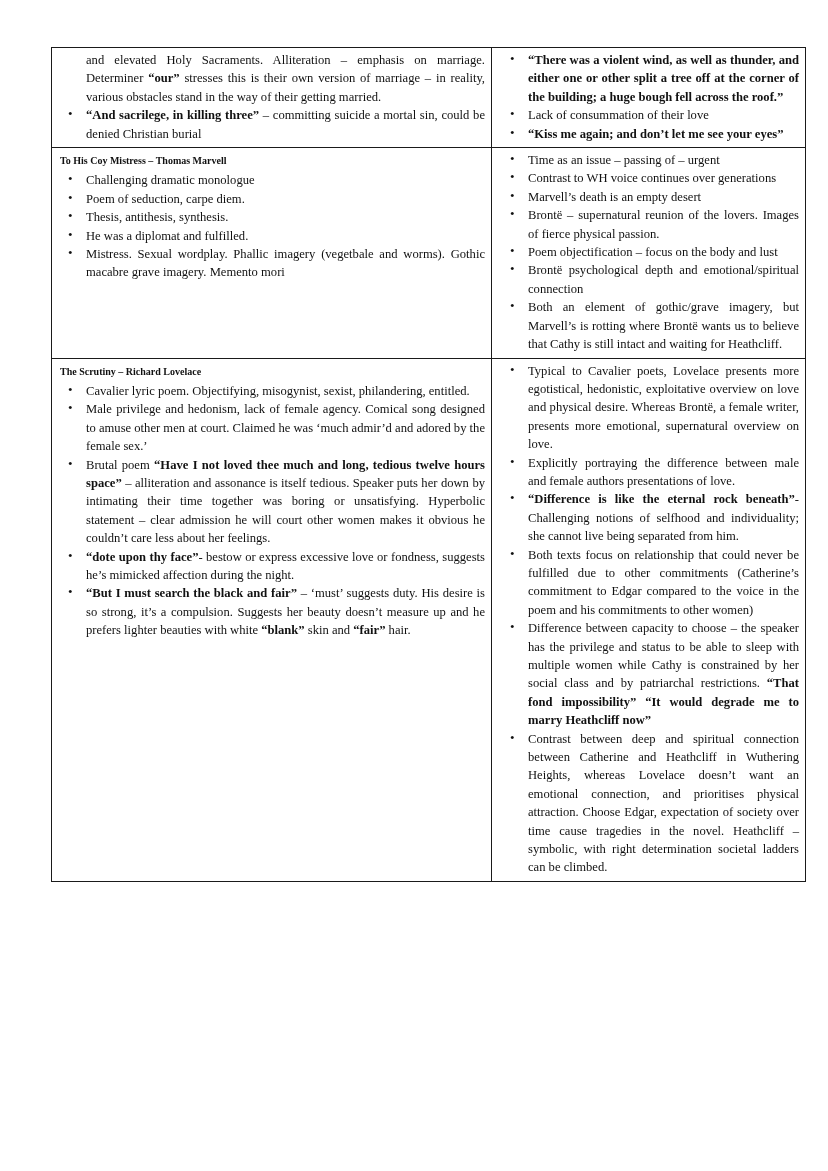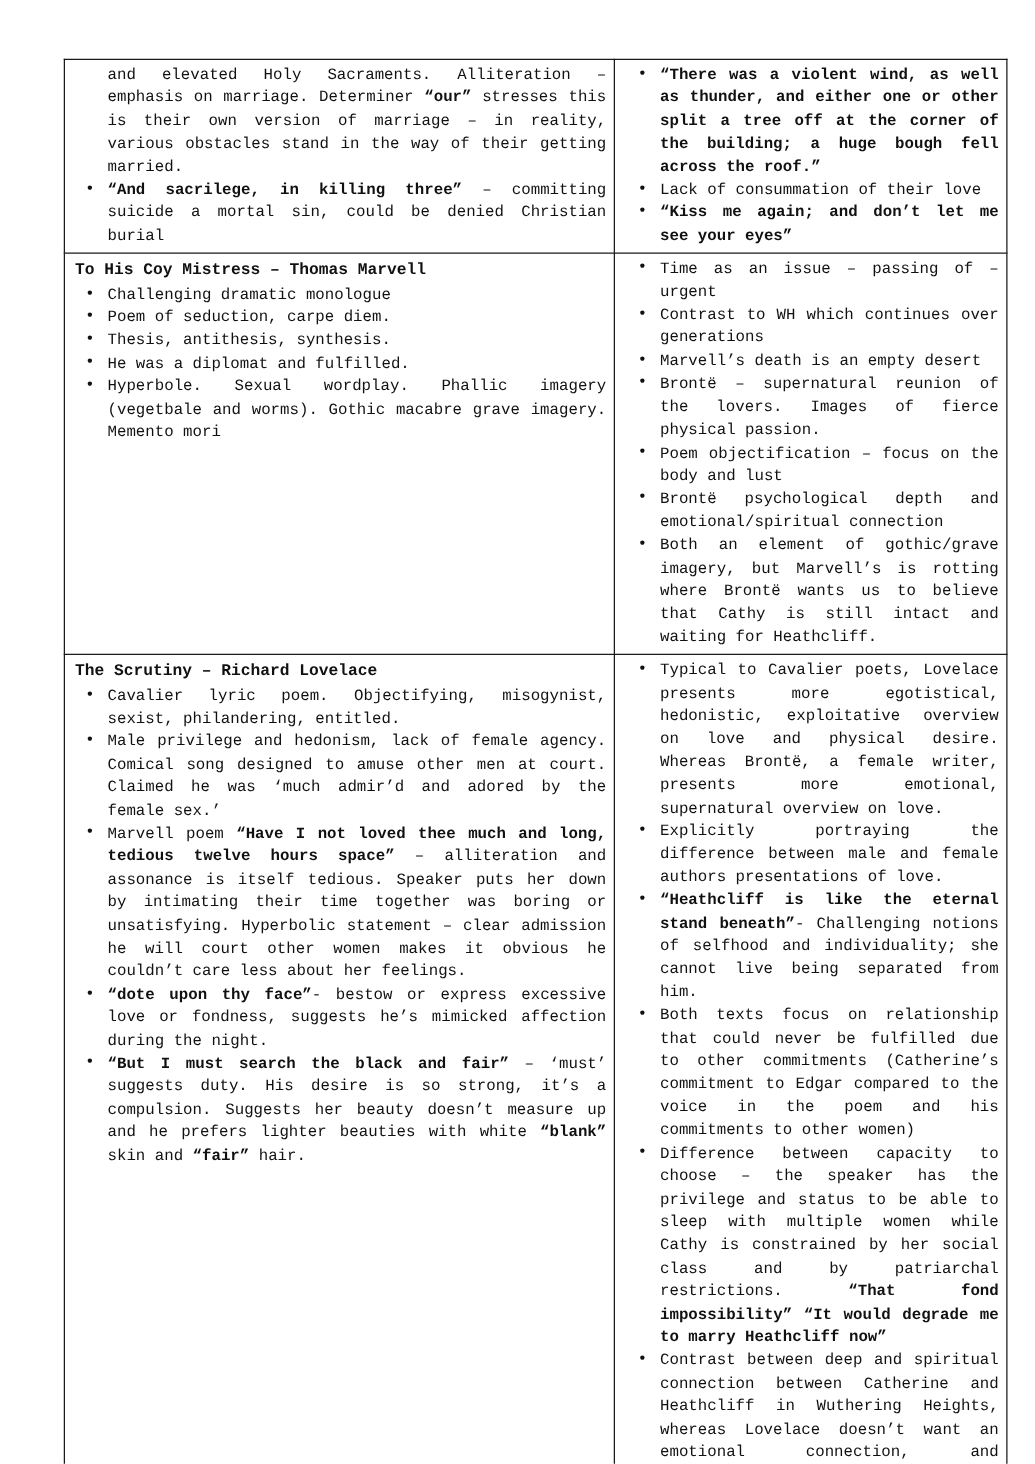--- a/index.html
+++ b/index.html
@@ -30,30 +30,30 @@
   }
   .doc-table td {
     border: 1.4px solid #1a1a1a;
     vertical-align: top;
     padding: 3px 6px 4px 6px;
   }
   .col-left  { width: 427px; }
   .col-right { width: 301px; }
 
   .cell-inner {
-    font-family: Liberation Mono, monospace;
+    font-family: Liberation Serif, serif;
     font-size: 12.6px;
     line-height: 18.4px;
     color: #111111;
   }
   .heading {
     font-weight: bold;
     margin: 1px 0 1px 0;
     padding-left: 2px;
-    font-size: 13px;
+    font-size: 10px;
     line-height: 18.4px;
   }
   ul.bullets {
     margin: 0;
     padding: 0;
     list-style: none;
   }
   ul.bullets > li {
     position: relative;
     padding-left: 28px;
@@ -106,57 +106,57 @@
         </tr>
         <tr>
           <td class="col-left">
             <div class="cell-inner">
               <div class="heading">To His Coy Mistress – Thomas Marvell</div>
               <ul class="bullets">
                 <li><span>Challenging dramatic monologue</span></li>
                 <li><span>Poem of seduction, carpe diem.</span></li>
                 <li><span>Thesis, antithesis, synthesis.</span></li>
                 <li><span>He was a diplomat and fulfilled.</span></li>
-                <li><span>Hyperbole. Sexual wordplay. Phallic imagery (vegetbale and worms). Gothic macabre grave imagery. Memento mori</span></li>
+                <li><span>Mistress. Sexual wordplay. Phallic imagery (vegetbale and worms). Gothic macabre grave imagery. Memento mori</span></li>
               </ul>
             </div>
           </td>
           <td class="col-right">
             <div class="cell-inner">
               <ul class="bullets">
                 <li><span>Time as an issue – passing of – urgent</span></li>
-                <li><span>Contrast to WH which continues over generations</span></li>
+                <li><span>Contrast to WH voice continues over generations</span></li>
                 <li><span>Marvell’s death is an empty desert</span></li>
                 <li><span>Brontë – supernatural reunion of the lovers. Images of fierce physical passion.</span></li>
                 <li><span>Poem objectification – focus on the body and lust</span></li>
                 <li><span>Brontë psychological depth and emotional/spiritual connection</span></li>
                 <li><span>Both an element of gothic/grave imagery, but Marvell’s is rotting where Brontë wants us to believe that Cathy is still intact and waiting for Heathcliff.</span></li>
               </ul>
             </div>
           </td>
         </tr>
         <tr>
           <td class="col-left">
             <div class="cell-inner">
               <div class="heading">The Scrutiny – Richard Lovelace</div>
               <ul class="bullets">
                 <li><span>Cavalier lyric poem. Objectifying, misogynist, sexist, philandering, entitled.</span></li>
                 <li><span>Male privilege and hedonism, lack of female agency. Comical song designed to amuse other men at court. Claimed he was ‘much admir’d and adored by the female sex.’</span></li>
-                <li><span>Marvell poem </span><b>“Have I not loved thee much and long, tedious twelve hours space”</b><span> – alliteration and assonance is itself tedious. Speaker puts her down by intimating their time together was boring or unsatisfying. Hyperbolic statement – clear admission he will court other women makes it obvious he couldn’t care less about her feelings.</span></li>
+                <li><span>Brutal poem </span><b>“Have I not loved thee much and long, tedious twelve hours space”</b><span> – alliteration and assonance is itself tedious. Speaker puts her down by intimating their time together was boring or unsatisfying. Hyperbolic statement – clear admission he will court other women makes it obvious he couldn’t care less about her feelings.</span></li>
                 <li><b>“dote upon thy face”</b><span>- bestow or express excessive love or fondness, suggests he’s mimicked affection during the night.</span></li>
                 <li><b>“But I must search the black and fair”</b><span> – ‘must’ suggests duty. His desire is so strong, it’s a compulsion. Suggests her beauty doesn’t measure up and he prefers lighter beauties with white </span><b>“blank”</b><span> skin and </span><b>“fair”</b><span> hair.</span></li>
               </ul>
             </div>
           </td>
           <td class="col-right">
             <div class="cell-inner">
               <ul class="bullets">
                 <li><span>Typical to Cavalier poets, Lovelace presents more egotistical, hedonistic, exploitative overview on love and physical desire. Whereas Brontë, a female writer, presents more emotional, supernatural overview on love.</span></li>
                 <li><span>Explicitly portraying the difference between male and female authors presentations of love.</span></li>
-                <li><b>“Heathcliff is like the eternal stand beneath”</b><span>- Challenging notions of selfhood and individuality; she cannot live being separated from him.</span></li>
+                <li><b>“Difference is like the eternal rock beneath”</b><span>- Challenging notions of selfhood and individuality; she cannot live being separated from him.</span></li>
                 <li><span>Both texts focus on relationship that could never be fulfilled due to other commitments (Catherine’s commitment to Edgar compared to the voice in the poem and his commitments to other women)</span></li>
                 <li><span>Difference between capacity to choose – the speaker has the privilege and status to be able to sleep with multiple women while Cathy is constrained by her social class and by patriarchal restrictions. </span><b>“That fond impossibility” “It would degrade me to marry Heathcliff now”</b></li>
                 <li><span>Contrast between deep and spiritual connection between Catherine and Heathcliff in Wuthering Heights, whereas Lovelace doesn’t want an emotional connection, and prioritises physical attraction. Choose Edgar, expectation of society over time cause tragedies in the novel. Heathcliff – symbolic, with right determination societal ladders can be climbed.</span></li>
               </ul>
             </div>
           </td>
         </tr>
       </tbody>
   </table>
 </div>

